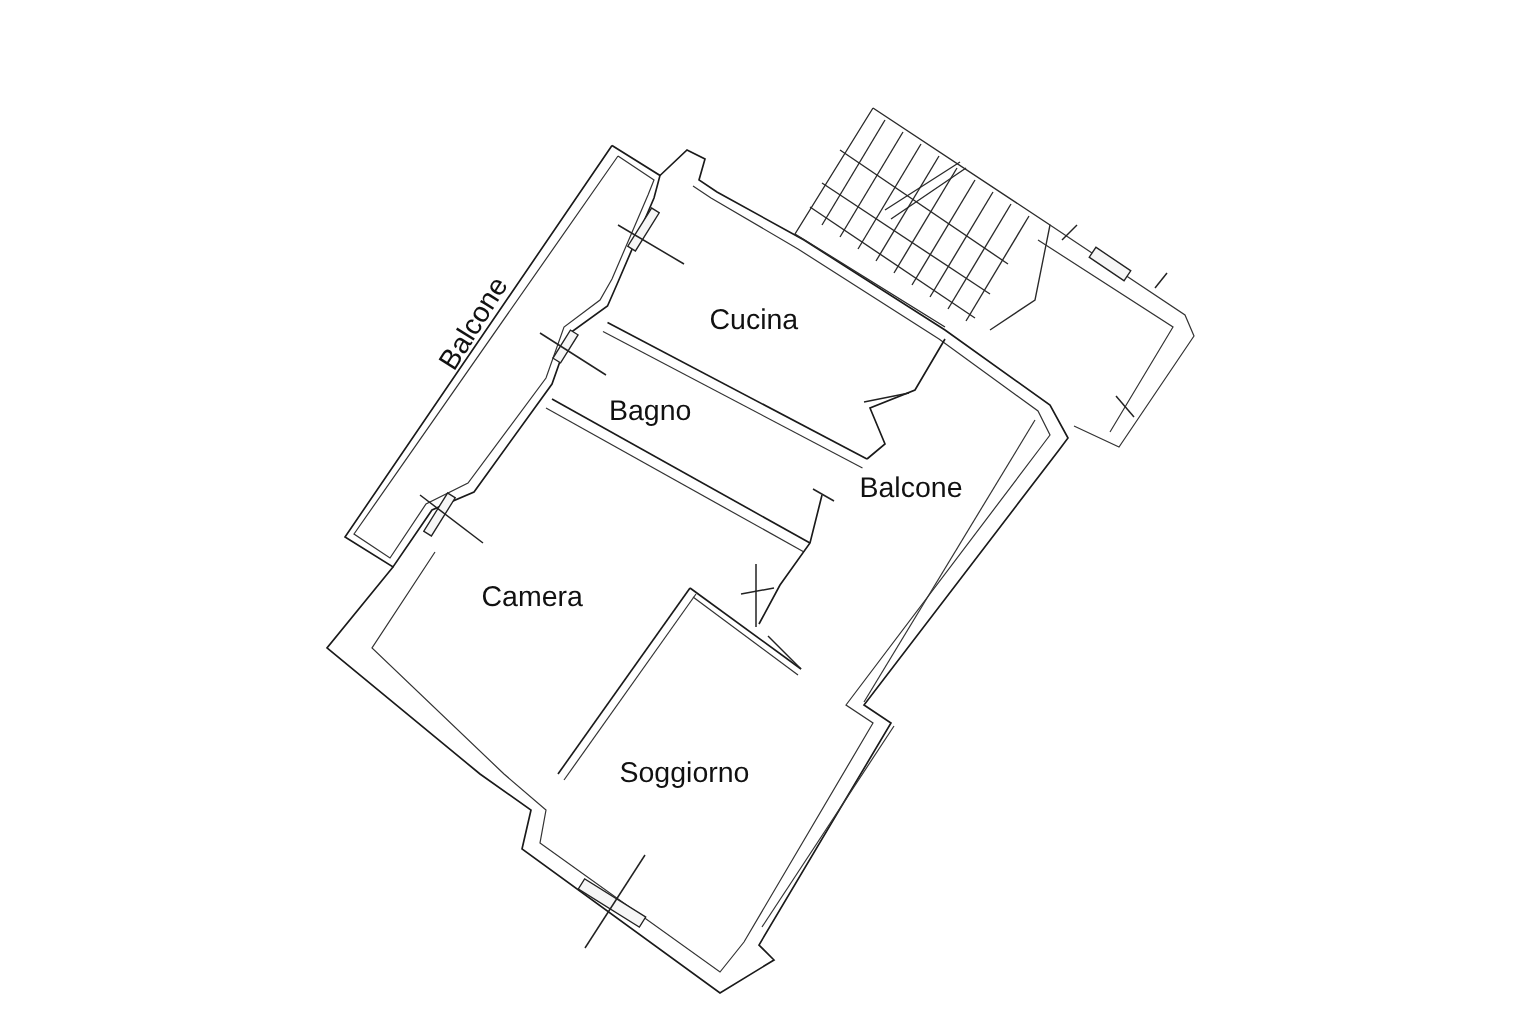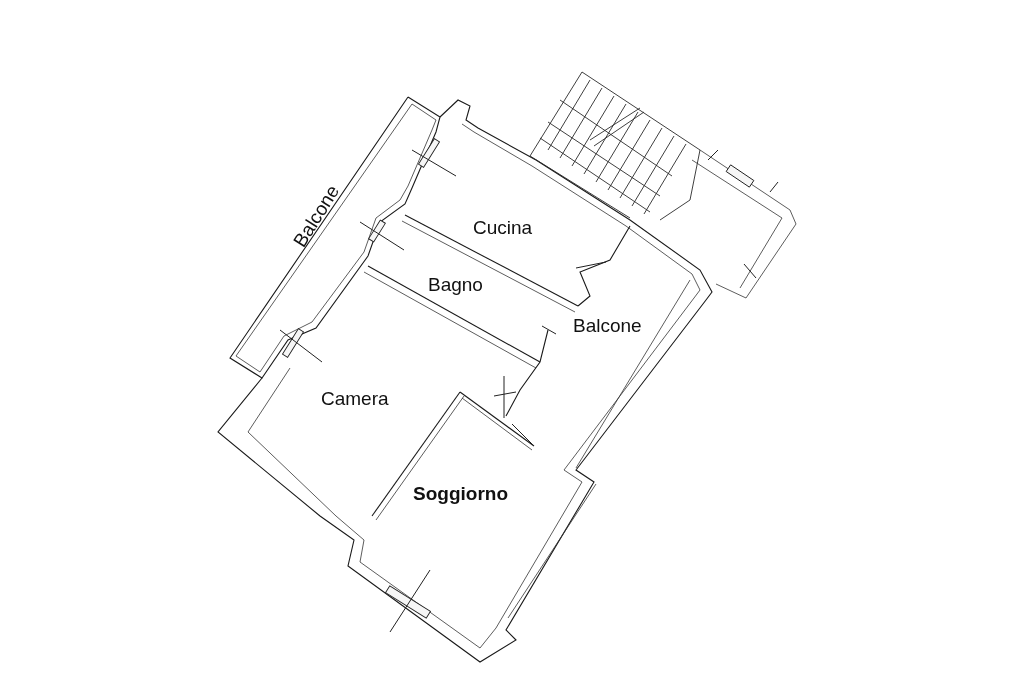--- a/index.html
+++ b/index.html
@@ -96,18 +96,18 @@
 
   <g>
     <line class="door" x1="576" y1="268" x2="606" y2="262"></line>
     <line class="door" x1="542" y1="326" x2="556" y2="334"></line>
     <line class="door" x1="504" y1="376" x2="504" y2="418"></line>
     <line class="door" x1="494" y1="396" x2="516" y2="392"></line>
     <line class="door" x1="512" y1="424" x2="534" y2="446"></line>
   </g>
 </svg>
 
-<div class="label" style="left:473px; top:218px;">Cucina</div>
-<div class="label" style="left:406px; top:275px;margin-left:22px;">Bagno</div>
+<div class="label" style="left:473px; top:204px;">Cucina</div>
+<div class="label" style="left:406px; top:265px;">Bagno</div>
 <div class="label" style="left:573px; top:316px;">Balcone</div>
 <div class="label" style="left:321px; top:389px;text-align:center;">Camera</div>
-<div class="label" style="left:413px; top:484px;font-weight:bold;">Soggiorno</div>
+<div class="label" style="left:413px; top:506px;">Soggiorno</div>
 <div class="label" style="left:290px; top:240px; transform: rotate(-58deg); transform-origin: left top;">Balcone</div>
 
 </body></html>

